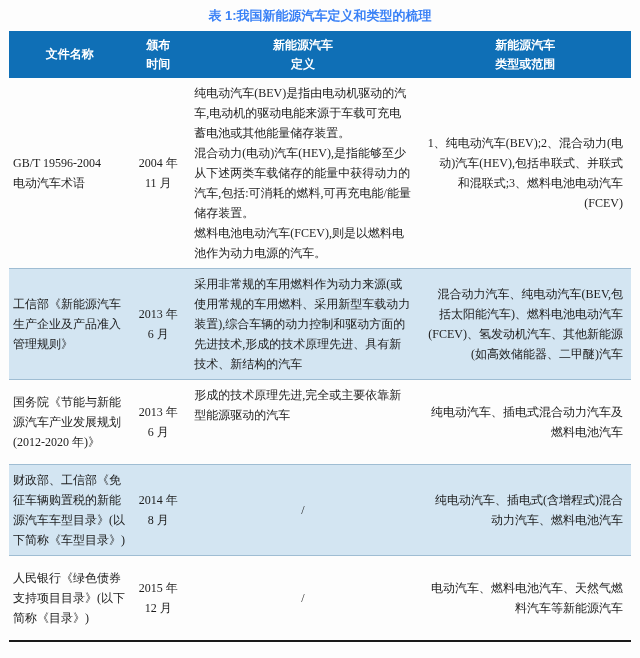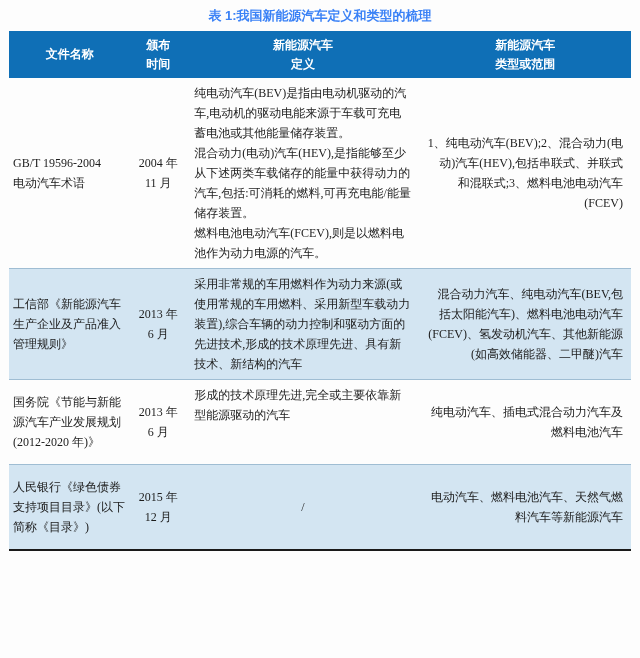--- a/index.html
+++ b/index.html
@@ -107,20 +107,27 @@
         <td class="c4">混合动力汽车、纯电动汽车(BEV,包括太阳能汽车)、燃料电池电动汽车(FCEV)、氢发动机汽车、其他新能源(如高效储能器、二甲醚)汽车</td>
       </tr>
       <tr>
         <td class="c1">国务院《节能与新能源汽车产业发展规划(2012-2020 年)》</td>
         <td class="c2">2013 年
 6 月</td>
         <td class="c3">形成的技术原理先进,完全或主要依靠新型能源驱动的汽车</td>
         <td class="c4">纯电动汽车、插电式混合动力汽车及燃料电池汽车</td>
       </tr>
       <tr>
+        <td class="c1">财政部、工信部《免征车辆购置税的新能源汽车车型目录》(以下简称《车型目录》)</td>
+        <td class="c2">2014 年
+8 月</td>
+        <td class="c3 slash">/</td>
+        <td class="c4">纯电动汽车、插电式(含增程式)混合动力汽车、燃料电池汽车</td>
+      </tr>
+      <tr>
         <td class="c1">人民银行《绿色债券支持项目目录》(以下简称《目录》)</td>
         <td class="c2">2015 年
 12 月</td>
         <td class="c3 slash">/</td>
         <td class="c4">电动汽车、燃料电池汽车、天然气燃料汽车等新能源汽车</td>
       </tr>
     </tbody>
   </table>
 
 </div>

